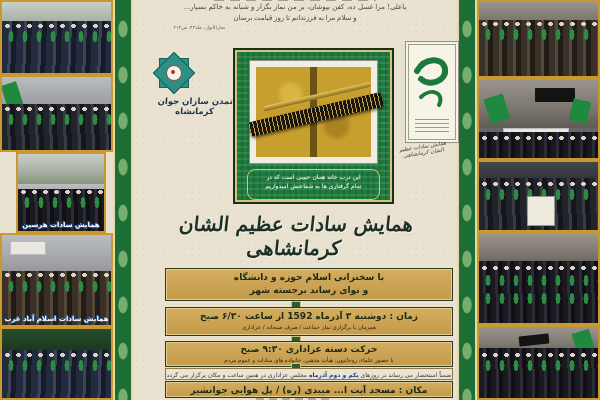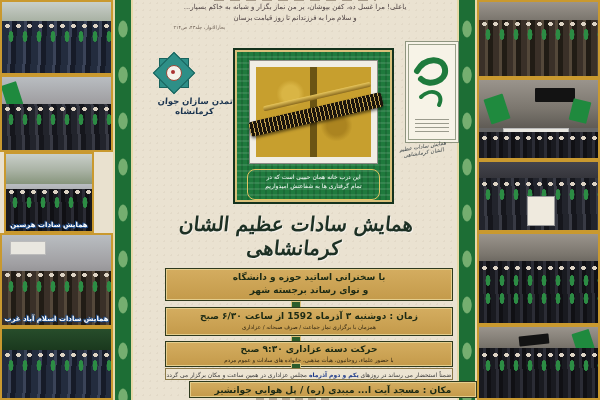--- a/index.html
+++ b/index.html
@@ -102,21 +102,21 @@
     <div class="heads" style="top:20px;"></div>
     <div class="sash" style="top:28px;"></div>
   </div>
   <div class="photo" style="left:0;top:75px;width:113px;height:77px;">
     <div class="bg bg-street" style="height:36px;"></div>
     <div class="flag" style="left:2px;top:6px;width:16px;height:24px;background:#1f8a3e;"></div>
     <div class="crowd" style="height:46px;"></div>
     <div class="heads" style="top:28px;"></div>
     <div class="sash" style="top:36px;"></div>
   </div>
-  <div class="photo" style="left:4px;top:152px;width:90px;height:81px;">
+  <div class="photo" style="left:16px;top:152px;width:90px;height:81px;">
     <div class="bg bg-trees" style="height:30px;"></div>
     <div class="bg bg-street" style="top:30px;height:22px;"></div>
     <div class="crowd dim" style="height:42px;"></div>
     <div class="heads" style="top:34px;"></div>
     <div class="sash" style="top:42px;"></div>
     <span class="caption">همایش سادات هرسین</span>
   </div>
   <div class="photo" style="left:0;top:233px;width:113px;height:94px;">
     <div class="bg bg-street" style="height:42px;"></div>
     <div class="banner" style="left:8px;top:6px;width:34px;height:12px;"></div>
@@ -166,40 +166,40 @@
         <path d="M8 26 C 16 12, 34 12, 36 24 C 38 36, 20 42, 12 34" stroke="#1e7a3c" stroke-width="6" fill="none" stroke-linecap="round"></path>
         <path d="M12 52 C 22 42, 36 48, 30 60" stroke="#1e7a3c" stroke-width="4" fill="none" stroke-linecap="round"></path>
       </svg>
       <div class="lines"></div>
     </div>
     <div class="script">همایش سادات عظیم الشان کرمانشاهی</div>
 
     <div class="title">همایش سادات عظیم الشان کرمانشاهی</div>
 
     <div class="gbox" style="top:268px;height:33px;padding-top:2px;">
-      <div class="l1">با سخنرانی اساتید حوزه و دانشگاه</div>
+      <div class="l1">با سخنرانی اسلام حوزه و دانشگاه</div>
       <div class="l1">و نوای رساند برجسته شهر</div>
     </div>
     <div class="gsq" style="top:301px;"></div>
     <div class="gbox" style="top:307px;height:29px;padding-top:2px;">
       <div class="l1">زمان : دوشنبه ۳ آذرماه 1592 از ساعت ۶/۳۰ صبح</div>
       <div class="l2">همزمان با برگزاری نماز جماعت / صرف صبحانه / عزاداری</div>
     </div>
     <div class="gsq" style="top:336px;"></div>
     <div class="gbox" style="top:341px;height:26px;padding-top:1px;">
       <div class="l1">حرکت دسته عزاداری ۹:۳۰ صبح</div>
       <div class="l2">با حضور علماء، روحانیون، هیأت مذهبی، خانواده های سادات و عموم مردم</div>
     </div>
     <div class="gsq" style="top:363px;"></div>
     <div class="notice">
       <span>ضمناً استحضار می رساند در روزهای</span>
       <b>یکم و دوم آذرماه</b>
       <span>مجلس عزاداری در همین ساعت و مکان برگزار می گردد</span>
     </div>
-    <div class="gbox" style="top:381px;height:17px;padding-top:2px;margin-left:24px;">
+    <div class="gbox" style="top:381px;height:17px;padding-top:2px;">
       <div class="l1">مکان : مسجد آیت ا... میبدی (ره) / پل هوایی جوانشیر</div>
     </div>
     <div class="botcut"></div>
   </div>
 
   <div class="photo" style="left:477px;top:0;width:123px;height:78px;">
     <div class="bg bg-build" style="height:30px;"></div>
     <div class="crowd warm" style="height:56px;"></div>
     <div class="heads" style="top:18px;"></div>
     <div class="sash" style="top:26px;"></div>

